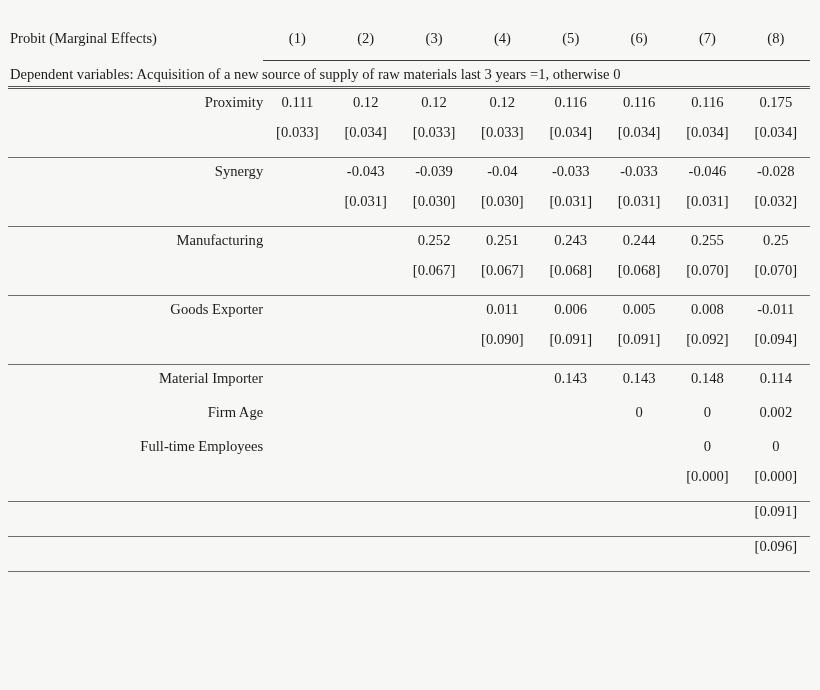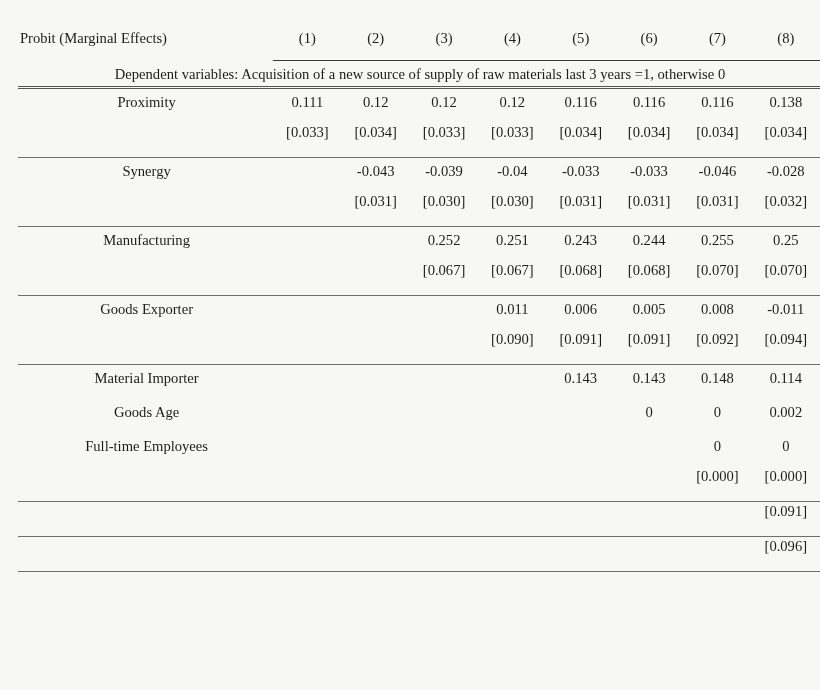--- a/index.html
+++ b/index.html
@@ -12,21 +12,21 @@
     width: 820px;
     height: 690px;
     font-family: "Liberation Serif", "DejaVu Serif", serif;
     color: #1c1c1c;
     overflow: hidden;
   }
   .sheet {
     width: 820px;
     height: 690px;
     box-sizing: border-box;
-    padding: 30px 8px 0 18px;
+    padding: 30px 8px 0 8px;
     background: #f7f7f5;
     position: relative;
   }
   table.reg {
     width: 802px;
     border-collapse: collapse;
     table-layout: fixed;
     font-size: 14.6px;
   }
   
@@ -34,21 +34,21 @@
   col.c-num   { width: 68.3px; }
 
   td, th {
     padding: 0;
     margin: 0;
     vertical-align: baseline;
     font-weight: normal;
     border: 0;
   }
   td.lab, th.lab {
-    text-align: center;
+    text-align: right;
     padding-left: 2px;
     white-space: nowrap;
   }
   td.num, th.num {
     text-align: center;
     white-space: nowrap;
   }
 
   
   tr.hdr td, tr.hdr th { height: 28px; }
@@ -63,21 +63,21 @@
     padding-left: 2px;
     height: 26px;
     white-space: nowrap;
   }
 
   
   tr.depvar td {
     padding-top: 5px;
     padding-bottom: 3px;
     padding-left: 2px;
-    text-align: center;
+    text-align: left;
     white-space: nowrap;
   }
   .dbl-under {
     border-bottom: 3px double #555;
   }
 
   
   tr.coef td { height: 29px; padding-top: 5px; }
   tr.se   td { height: 29px; padding-top: 1px; }
   tr.se.blockend td {
@@ -121,21 +121,21 @@
     <tbody id="tbody">
         <tr class="coef">
           <td class="lab">Proximity</td>
           <td class="num">0.111</td>
           <td class="num">0.12</td>
           <td class="num">0.12</td>
           <td class="num">0.12</td>
           <td class="num">0.116</td>
           <td class="num">0.116</td>
           <td class="num">0.116</td>
-          <td class="num">0.138</td>
+          <td class="num">0.175</td>
         </tr>
         <tr class="se blockend">
           <td class="lab"></td>
           <td class="num">[0.033]</td>
           <td class="num">[0.034]</td>
           <td class="num">[0.033]</td>
           <td class="num">[0.033]</td>
           <td class="num">[0.034]</td>
           <td class="num">[0.034]</td>
           <td class="num">[0.034]</td>
@@ -212,21 +212,21 @@
           <td class="num"></td>
           <td class="num"></td>
           <td class="num"></td>
           <td class="num"></td>
           <td class="num">0.143</td>
           <td class="num">0.143</td>
           <td class="num">0.148</td>
           <td class="num">0.114</td>
         </tr>
         <tr class="coef">
-          <td class="lab">Goods Age</td>
+          <td class="lab">Firm Age</td>
           <td class="num"></td>
           <td class="num"></td>
           <td class="num"></td>
           <td class="num"></td>
           <td class="num"></td>
           <td class="num">0</td>
           <td class="num">0</td>
           <td class="num">0.002</td>
         </tr>
         <tr class="coef">

